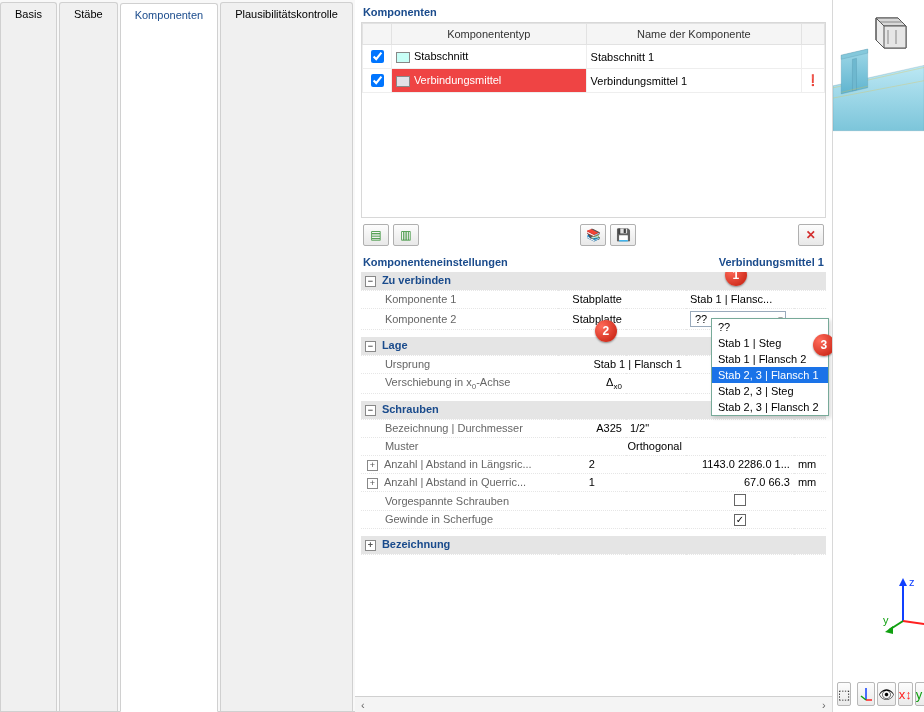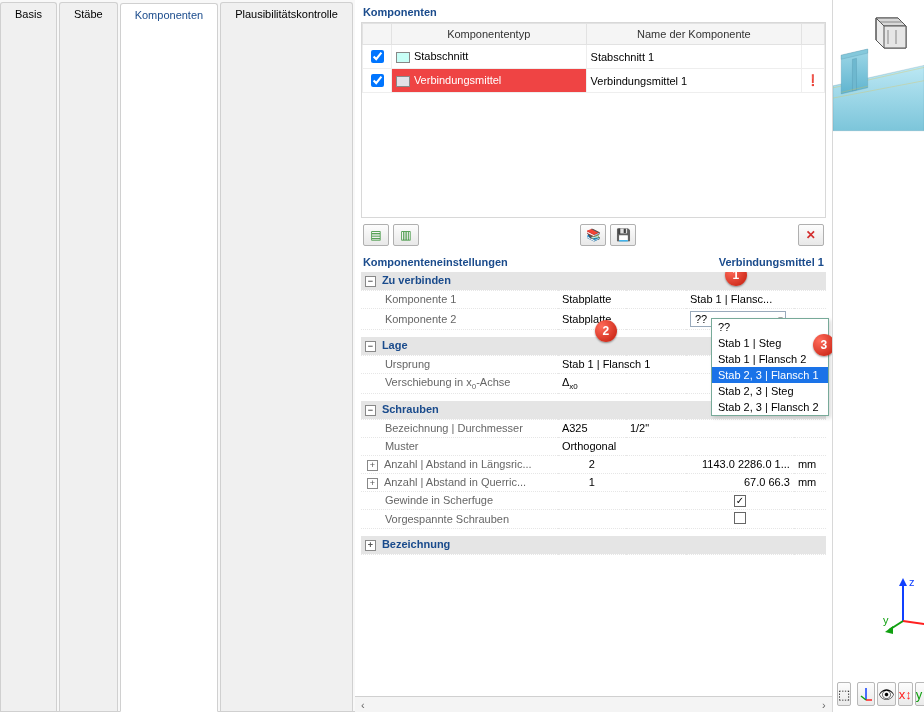--- a/index.html
+++ b/index.html
@@ -37,21 +37,21 @@
 
 .settings-hdr { display:flex; justify-content:space-between; padding:4px 8px; color:#1a4b8c; font-weight:600; }
 
 
 .pgrid { flex:1; overflow:auto; padding:0 6px; position:relative; }
 .pgrid table { width:100%; border-collapse:collapse; }
 .pgrid td { padding:2px 4px; border-bottom:1px dotted #e6e6e6; vertical-align:middle; height:18px; }
 .pgrid .grp td { color:#1a4b8c; font-weight:600; background:#e5e5e5; }
 .exp { display:inline-block; width:11px; height:11px; border:1px solid #888; text-align:center; line-height:9px; font-size:9px; margin-right:6px; background:#fff; color:#555; }
 .indent { padding-left:24px !important; color:#666; }
-.c2 { width:68px; }
+.c2 { width:68px;text-align:right; }
 .c3 { width:60px; }
 .c4 { width:108px; }
 .c5 { width:32px; }
 .select-like { border:1px solid #9ab; background:#fff; width:96px; height:16px; display:flex; align-items:center; justify-content:space-between; padding:0 2px 0 4px; }
 .select-like .car { font-size:9px; color:#555; }
 .chkbox { width:12px; height:12px; border:1px solid #666; display:inline-block; background:#fff; text-align:center; line-height:10px; font-size:10px;}
 
 
 .dropdown { position:absolute; left:356px; top:46px; width:118px; background:#fff; border:1px solid #7a9; box-shadow:2px 2px 4px rgba(0,0,0,.15); z-index:5; }
 .dropdown div { padding:2px 6px; cursor:pointer; }
@@ -213,31 +213,31 @@
                 <td class="c5">mm</td>
               </tr>
           <tr>
                 <td class="indent"><span class="exp" style="margin-left:-18px">+</span><span>Anzahl | Abstand in Querric...</span></td>
                 <td class="c2" style="text-align:center">1</td>
                 <td class="c3"></td>
                 <td class="c4" style="text-align:right">67.0 66.3</td>
                 <td class="c5">mm</td>
               </tr>
           <tr>
+                <td class="indent">Vorgespannte Schrauben</td>
+                <td></td>
+                <td></td>
+                <td class="c4" style="text-align:center"><span class="chkbox"></span></td>
+                <td></td>
+              </tr>
+          <tr>
                 <td class="indent">Gewinde in Scherfuge</td>
                 <td></td>
                 <td></td>
                 <td class="c4" style="text-align:center"><span class="chkbox">✓</span></td>
-                <td></td>
-              </tr>
-          <tr>
-                <td class="indent">Vorgespannte Schrauben</td>
-                <td></td>
-                <td></td>
-                <td class="c4" style="text-align:center"><span class="chkbox"></span></td>
                 <td></td>
               </tr>
 
           <tr>
                 <td colspan="5" style="height:8px;border:none"></td>
               </tr>
 
           <tr class="grp">
                 <td colspan="5"><span class="exp">+</span><span>Bezeichnung</span></td>
               </tr>

